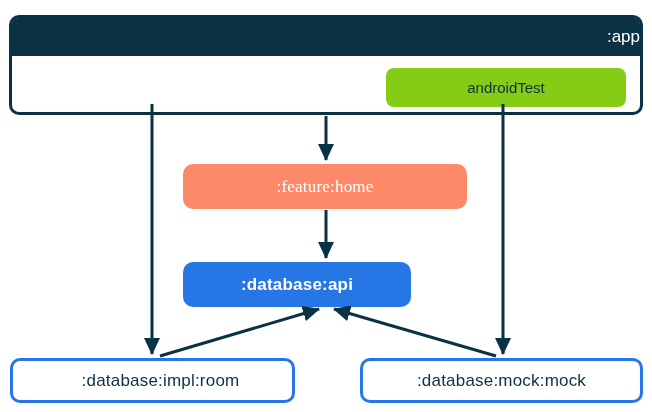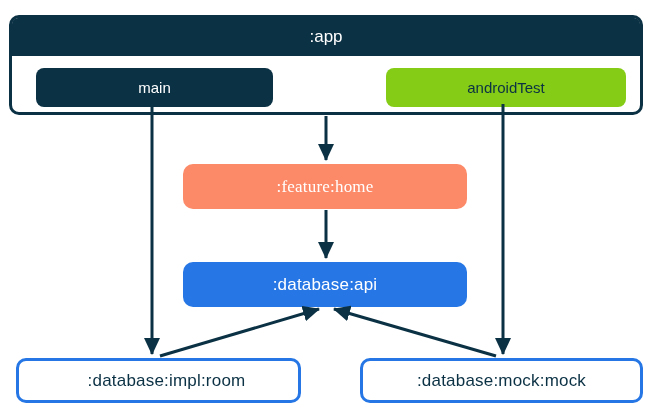--- a/index.html
+++ b/index.html
@@ -29,21 +29,21 @@
     background: #ffffff;
     position: absolute;
     box-sizing: border-box;
   }
   .app-header {
     height: 38px;
     background: #0b3144;
     color: #ffffff;
     display: flex;
     align-items: center;
-    justify-content: center;
+    justify-content: flex-end;
     font-size: 17px;
     border-radius: 6px 6px 0 0;
   }
   .source-set {
     position: absolute;
     top: 50px;
     height: 39px;
     display: flex;
     align-items: center;
     justify-content: center;
@@ -61,51 +61,49 @@
   }
   .feature-home {
     left: 183px; top: 164px;
     width: 284px; height: 45px;
     background: #fc8a68; color: #ffffff;
     border-radius: 10px;
     font-family: Liberation Serif, serif;
   }
   .database-api {
     left: 183px; top: 262px;
-    width: 284px; height: 45px;
+    width: 228px; height: 45px;
     background: #2677e5; color: #ffffff;
     border-radius: 10px;
+    font-weight: bold;
   }
   .impl {
     top: 358px; height: 45px;
     background: #ffffff; color: #0b3144;
     border: 3px solid #2677e5;
     border-radius: 10px;
   }
-  .impl.room { left: 16px;  width: 285px; padding-left: 16px; }
+  .impl.room { left: 10px;  width: 285px; padding-left: 16px; }
   .impl.mock { left: 360px; width: 283px; }
   .arrows {
     position: absolute;
     left: 0; top: 0;
     width: 652px; height: 412px;
     pointer-events: none;
   }
   .arrows line { stroke: #0b3144; stroke-width: 3; }
 </style>
 </head>
 <body>
 
 <div class="canvas">
 
   <div class="app-container">
     <div class="app-header">
       <span>:app</span>
-    </div>
-    <div class="source-set main">
-      <span>main</span>
     </div>
     <div class="source-set android-test">
       <span>androidTest</span>
     </div>
   </div>
 
   <div class="node feature-home">
     <span>:feature:home</span>
   </div>
 

